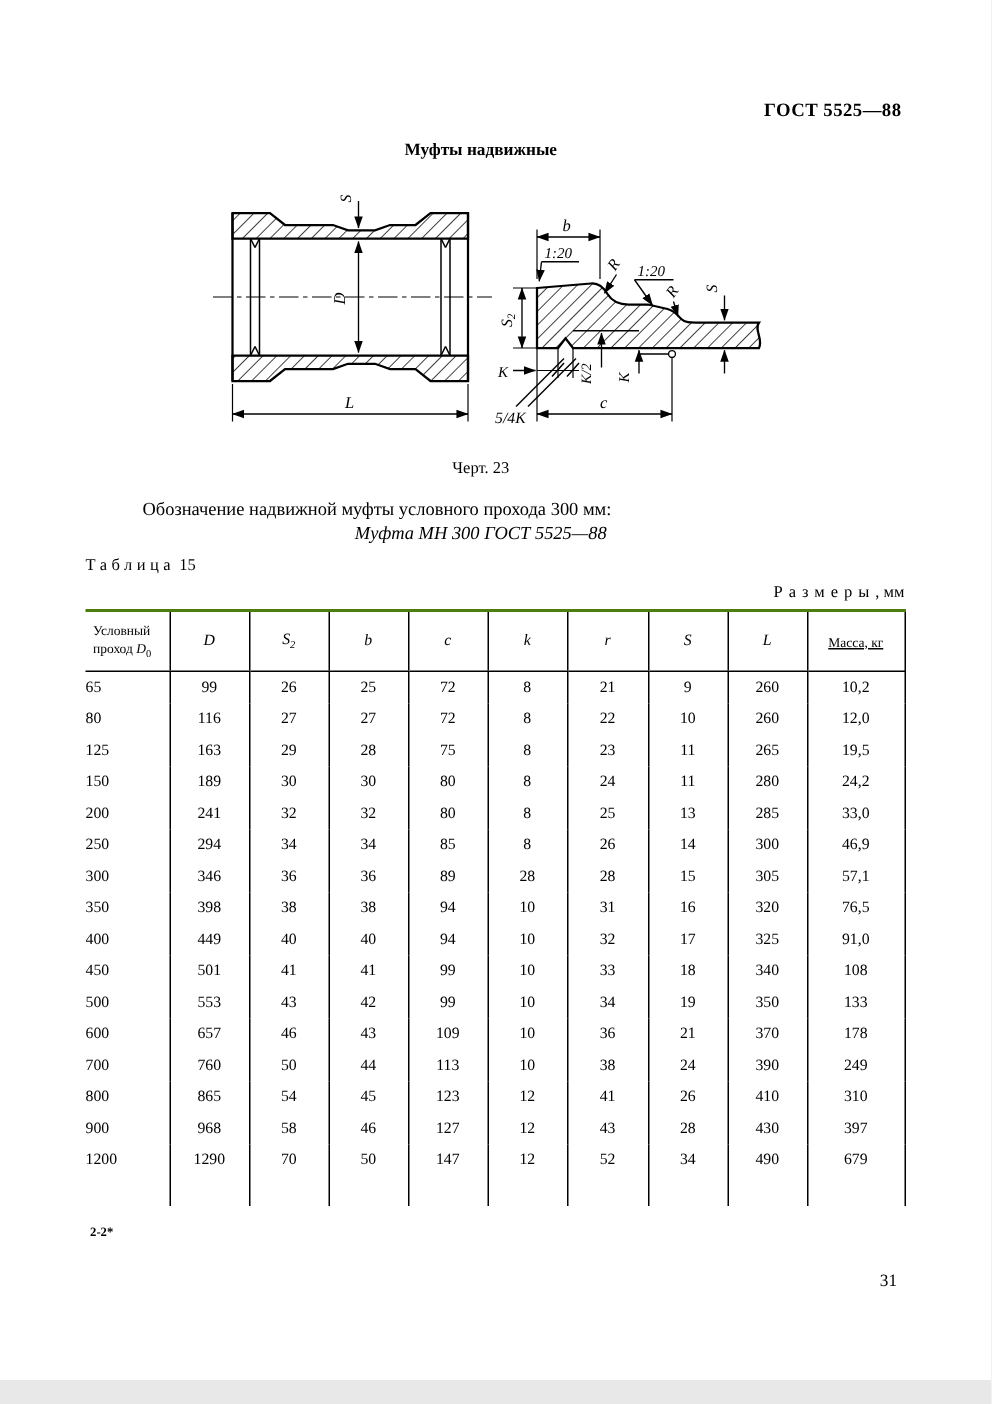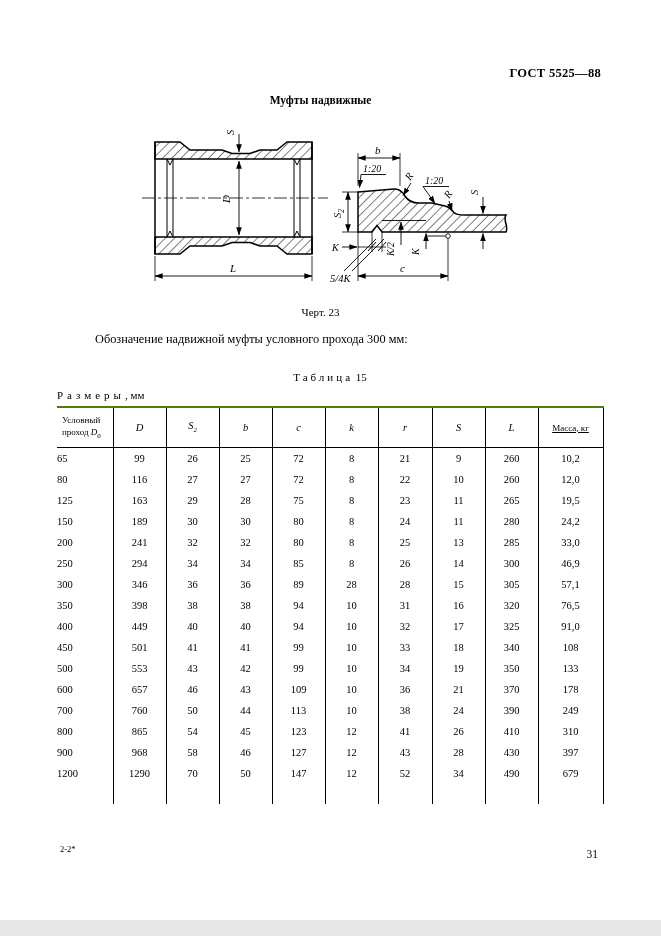--- a/index.html
+++ b/index.html
@@ -7,42 +7,42 @@
     position:relative;width:661px;height:920px;background:#ffffff;
     font-family:"Liberation Serif","DejaVu Serif",serif;color:#000;
     margin:0 auto;overflow:hidden;
   }
   .doc-code{position:absolute;top:66px;right:60px;font-weight:bold;font-size:12.5px;letter-spacing:.3px;}
   .doc-title{position:absolute;top:94px;left:57px;width:527px;text-align:center;font-weight:bold;font-size:11.5px;}
   .figure{position:absolute;top:125px;left:0;width:661px;height:180px;}
   .fig-caption{position:absolute;top:306px;left:57px;width:527px;text-align:center;font-size:11px;}
   .desig-1{position:absolute;top:332px;left:95px;font-size:12.3px;}
   .desig-2{position:absolute;top:348px;left:57px;width:527px;text-align:center;font-style:italic;font-size:12.3px;}
-  .table-label{position:absolute;top:371px;left:57px;width:546px;text-align:center;font-size:11px;}
+  .table-label{position:absolute;top:371px;left:57px;width:546px;text-align:left;font-size:11px;}
   .sp1{letter-spacing:3px;}
-  .units-line{position:absolute;top:389px;left:57px;width:546px;text-align:left;font-size:11px;}
+  .units-line{position:absolute;top:389px;left:57px;width:546px;text-align:right;font-size:11px;}
   .sp2{letter-spacing:4px;}
   table.dim{
     position:absolute;top:406px;left:57px;border-collapse:collapse;table-layout:fixed;
     width:546px;border-top:2px solid #4d7c0f;
   }
   table.dim th,table.dim td{
     border-left:1px solid #000;padding:0;text-align:center;vertical-align:middle;
     font-weight:normal;overflow:hidden;
   }
   table.dim th:first-child,table.dim td:first-child{border-left:none;}
   table.dim th:last-child,table.dim td:last-child{border-right:1px solid #000;}
   table.dim th{border-bottom:1px solid #000;height:39px;font-size:10.5px;font-style:italic;}
   table.dim th.plain{font-style:normal;font-size:9px;text-decoration:underline;}
   table.dim th.c0{font-size:9px;font-style:normal;text-align:left;padding-left:5px;line-height:1.35;}
   table.dim td{height:21px;font-size:10.5px;}
   table.dim td.col-first{text-align:left;padding-right:13px;}
   table.dim tr.tail td{height:20px;border-bottom:none;}
   sub{font-size:7px;}
-  .footer-left{position:absolute;left:60px;top:844px;font-size:8.5px;}
+  .footer-left{position:absolute;left:60px;top:816px;font-size:8.5px;font-weight:bold;}
   .footer-right{position:absolute;left:57px;top:848px;width:541px;text-align:right;font-size:11.5px;}
   svg text{font-family:"Liberation Serif","DejaVu Serif",serif;}
   .dwg{position:absolute;}
 </style>
 </head>
 <body>
 
 <div class="page">
 
   <div class="doc-code">ГОСТ 5525—88</div>
@@ -161,20 +161,21 @@
       <line x1="28" y1="107" x2="28" y2="156" stroke="#000" stroke-width="0.8"></line>
       <line x1="118" y1="113.5" x2="118" y2="156" stroke="#000" stroke-width="0.8"></line>
       <line x1="28" y1="151" x2="118" y2="151" stroke="#000" stroke-width="0.9" marker-start="url(#ahR)" marker-end="url(#ahR)"></line>
       <text x="70" y="147" font-size="11" font-style="italic">c</text>
     </svg>
   </div>
 
   <div class="fig-caption">Черт. 23</div>
 
   <div class="desig-1">Обозначение надвижной муфты условного прохода 300 мм:</div>
+  <div class="desig-2">Муфта МН 300 ГОСТ 5525—88</div>
 
   <div class="table-label"><span class="sp1">Таблица</span>&nbsp;<span>15</span></div>
   <div class="units-line"><span class="sp2">Размеры</span><span>, мм</span></div>
 
   <table class="dim">
     <colgroup>
       <col style="width:56px">
         <col style="width:53px">
         <col style="width:53px">
         <col style="width:53px">

